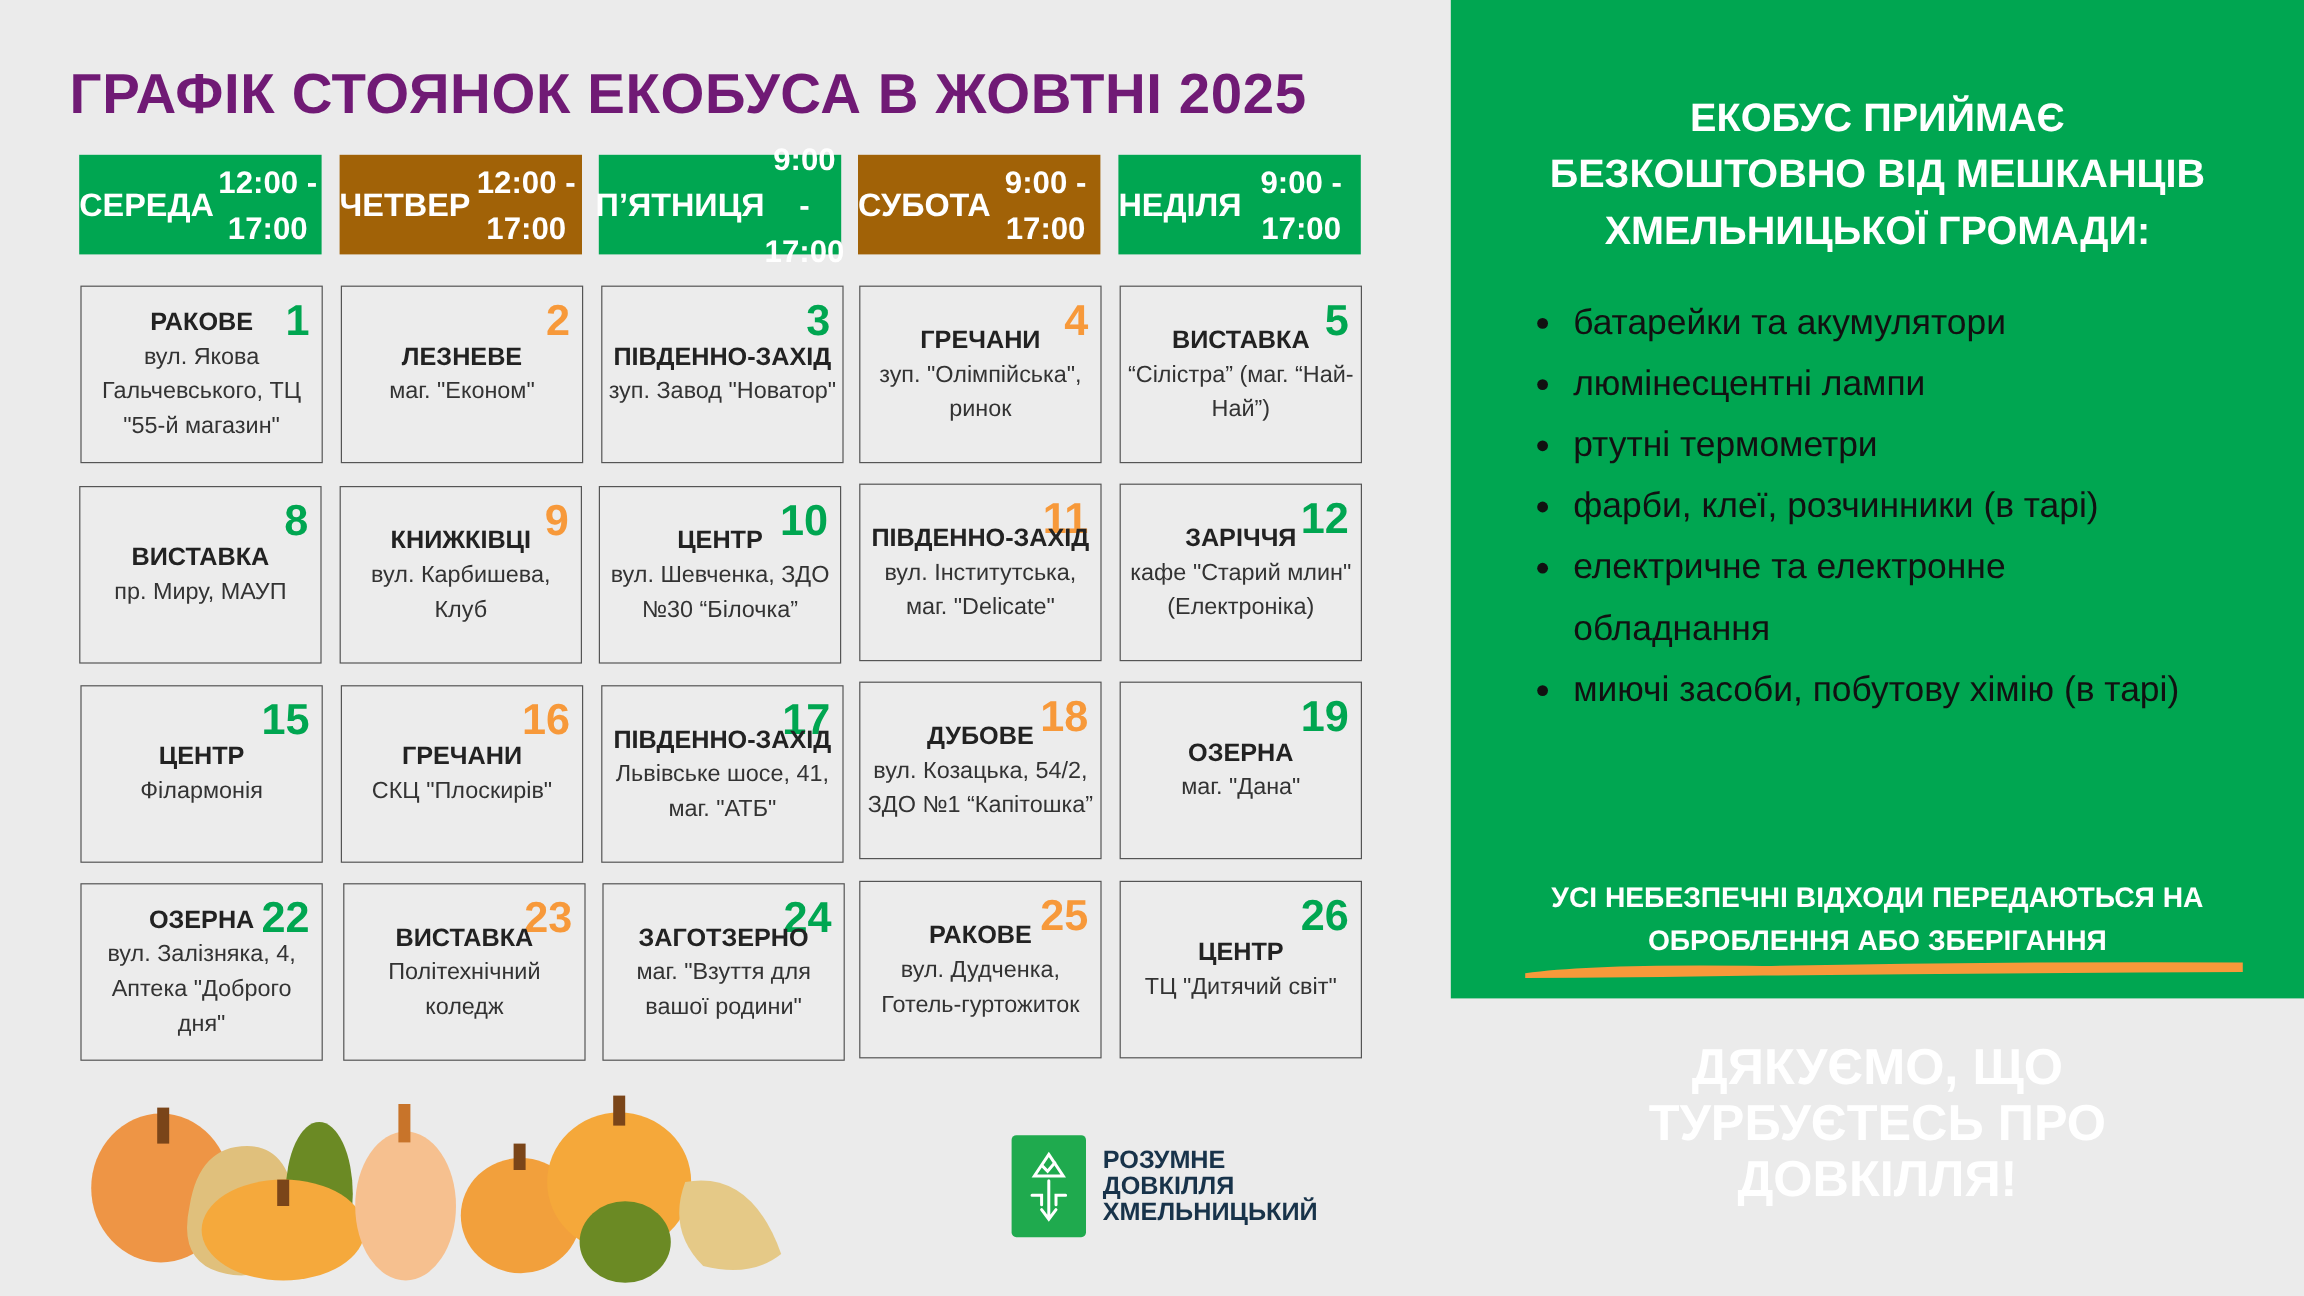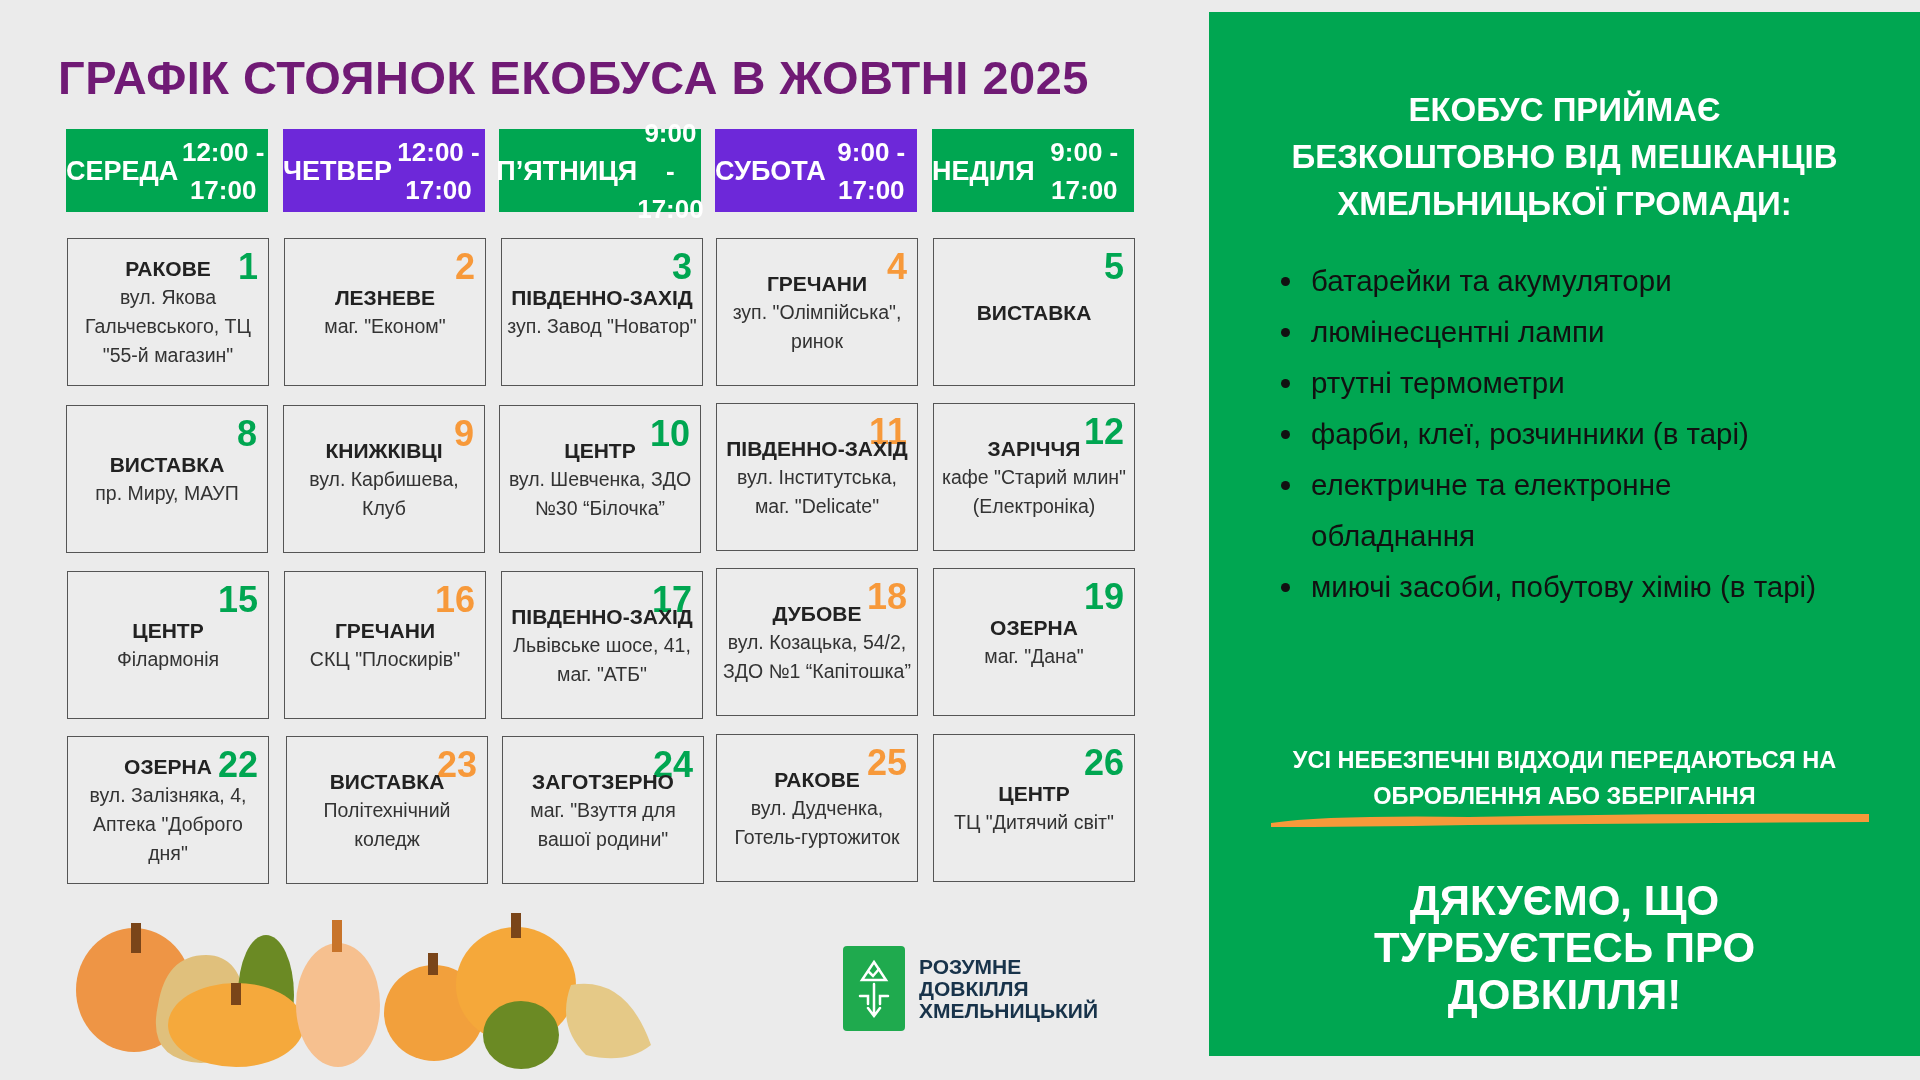--- a/index.html
+++ b/index.html
@@ -3,21 +3,21 @@
 <meta charset="utf-8">
 <style>
   * { box-sizing: border-box; margin: 0; padding: 0; }
   html, body { width: 1920px; height: 1080px; overflow: hidden; }
   body {
     background: #ebebeb;
     font-family: "Liberation Sans", "DejaVu Sans", sans-serif;
     position: relative;
   }
   .left { position: absolute; left: 0; top: 0; width: 1209px; height: 1080px; background: #ebebeb; }
-  .right { position: absolute; left: 1209px; top: 12px; width: 711px; height: 1044px; background: #00a651; color: #fff; }
+  .right { position: absolute; left: 1209px; top: 0; width: 711px; height: 832px; background: #00a651; color: #fff; }
 
   .title {
     position: absolute; left: 58px; top: 50px; width: 1080px;
     font-size: 47px; font-weight: bold; color: #701a75; letter-spacing: 0.5px;
     white-space: nowrap;
   }
 
   .days { position: absolute; left: 66px; top: 129px; width: 1070px; height: 84px; }
   .day {
     position: absolute; top: 0; width: 202px; height: 83px;
@@ -38,21 +38,21 @@
   }
   .cell .body {
     position: absolute; left: 4px; right: 4px; top: 0; bottom: 0;
     display: flex; flex-direction: column; justify-content: center; align-items: center;
   }
   .cell .place { font-size: 21px; font-weight: bold; line-height: 29px; color: #222; }
   .cell .addr { font-size: 19.5px; line-height: 29px; color: #333; }
   .green { color: #00a651; }
   .orange { color: #f7993a; }
   .bg-green { background: #00a651; }
-  .bg-orange { background: #6d28d9; }
+  .bg-orange { background: #a16207; }
 
   .pumpkins { position: absolute; left: 66px; top: 895px; width: 605px; height: 175px; }
 
   .logo { position: absolute; left: 843px; top: 946px; height: 85px; display: flex; align-items: center; }
   .logo-box { width: 62px; height: 85px; background: #1faa4e; border-radius: 4px; display: flex; align-items: center; justify-content: center; }
   .logo-text { margin-left: 14px; color: #18334a; font-weight: bold; font-size: 21px; line-height: 22px; }
 
   .r-head {
     position: absolute; left: 0; top: 74px; width: 711px; text-align: center;
     font-size: 33px; font-weight: bold; line-height: 47px;
@@ -128,20 +128,21 @@
     <div class="num orange">4</div>
     <div class="body">
         <div class="place">ГРЕЧАНИ</div>
         <div class="addr">зуп. "Олімпійська", ринок</div>
       </div>
   </div>
   <div class="cell" style="left:933px;top:238px">
     <div class="num green">5</div>
     <div class="body">
         <div class="place">ВИСТАВКА</div>
+        <div class="addr">“Сілістра” (маг. “Най-Най”)</div>
       </div>
   </div>
 
   <div class="cell" style="left:66px;top:405px">
     <div class="num green">8</div>
     <div class="body">
         <div class="place">ВИСТАВКА</div>
         <div class="addr">пр. Миру, МАУП</div>
       </div>
   </div>

